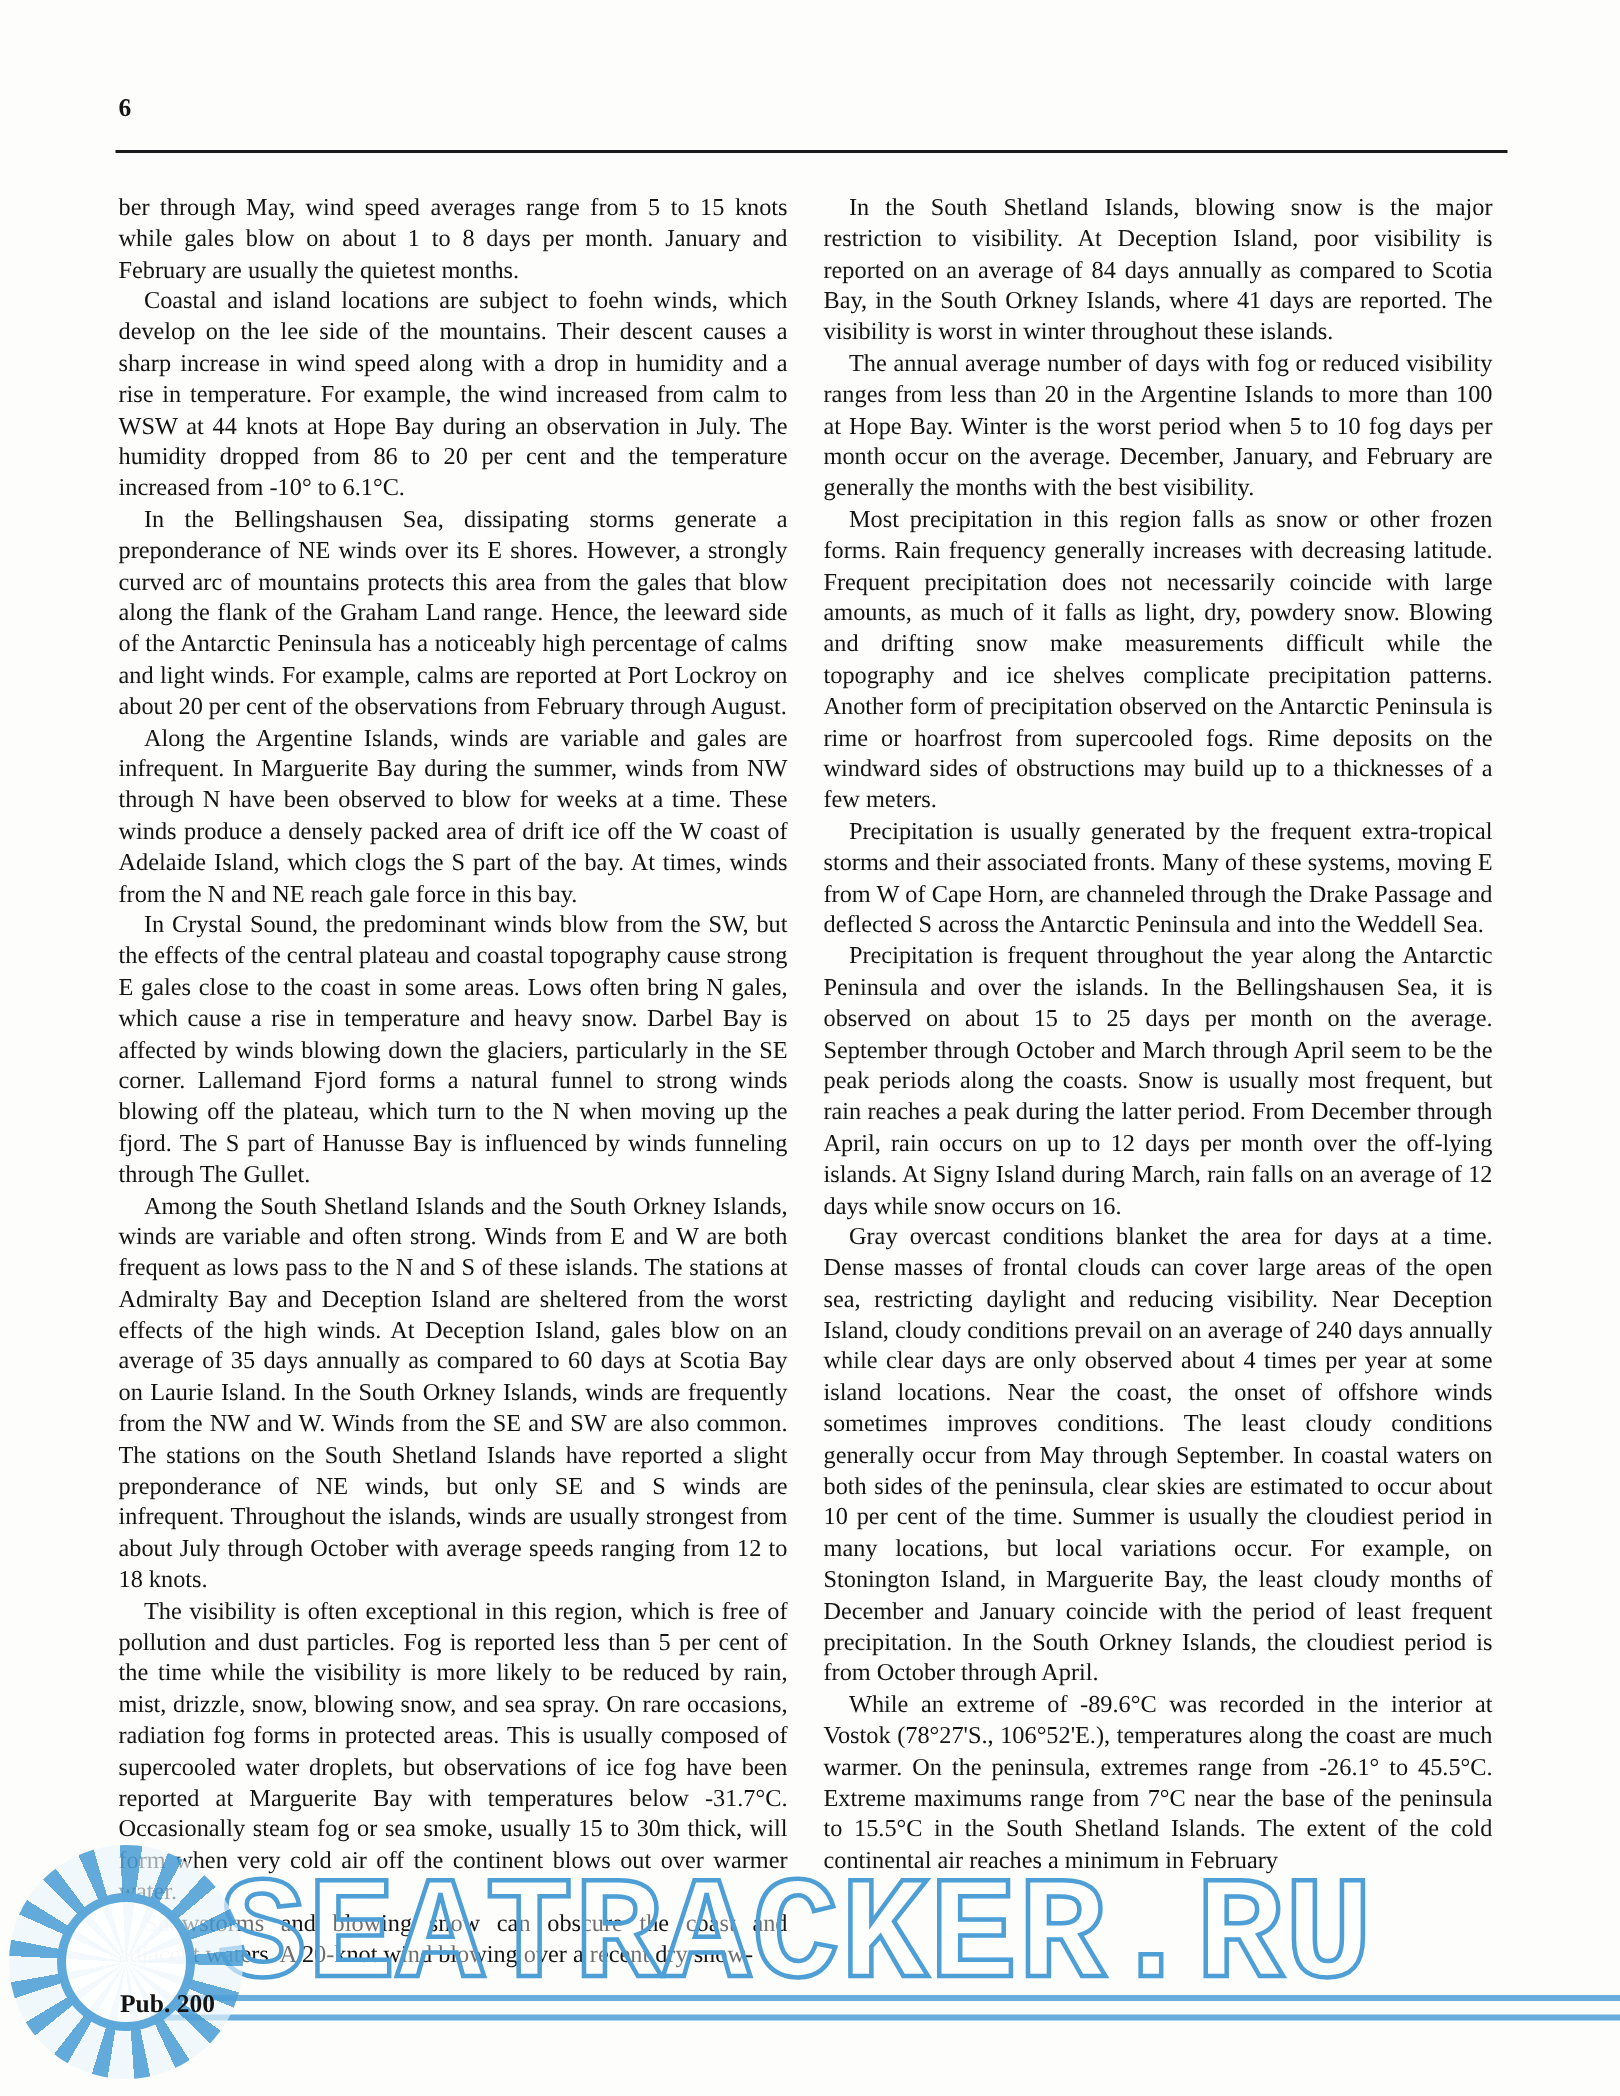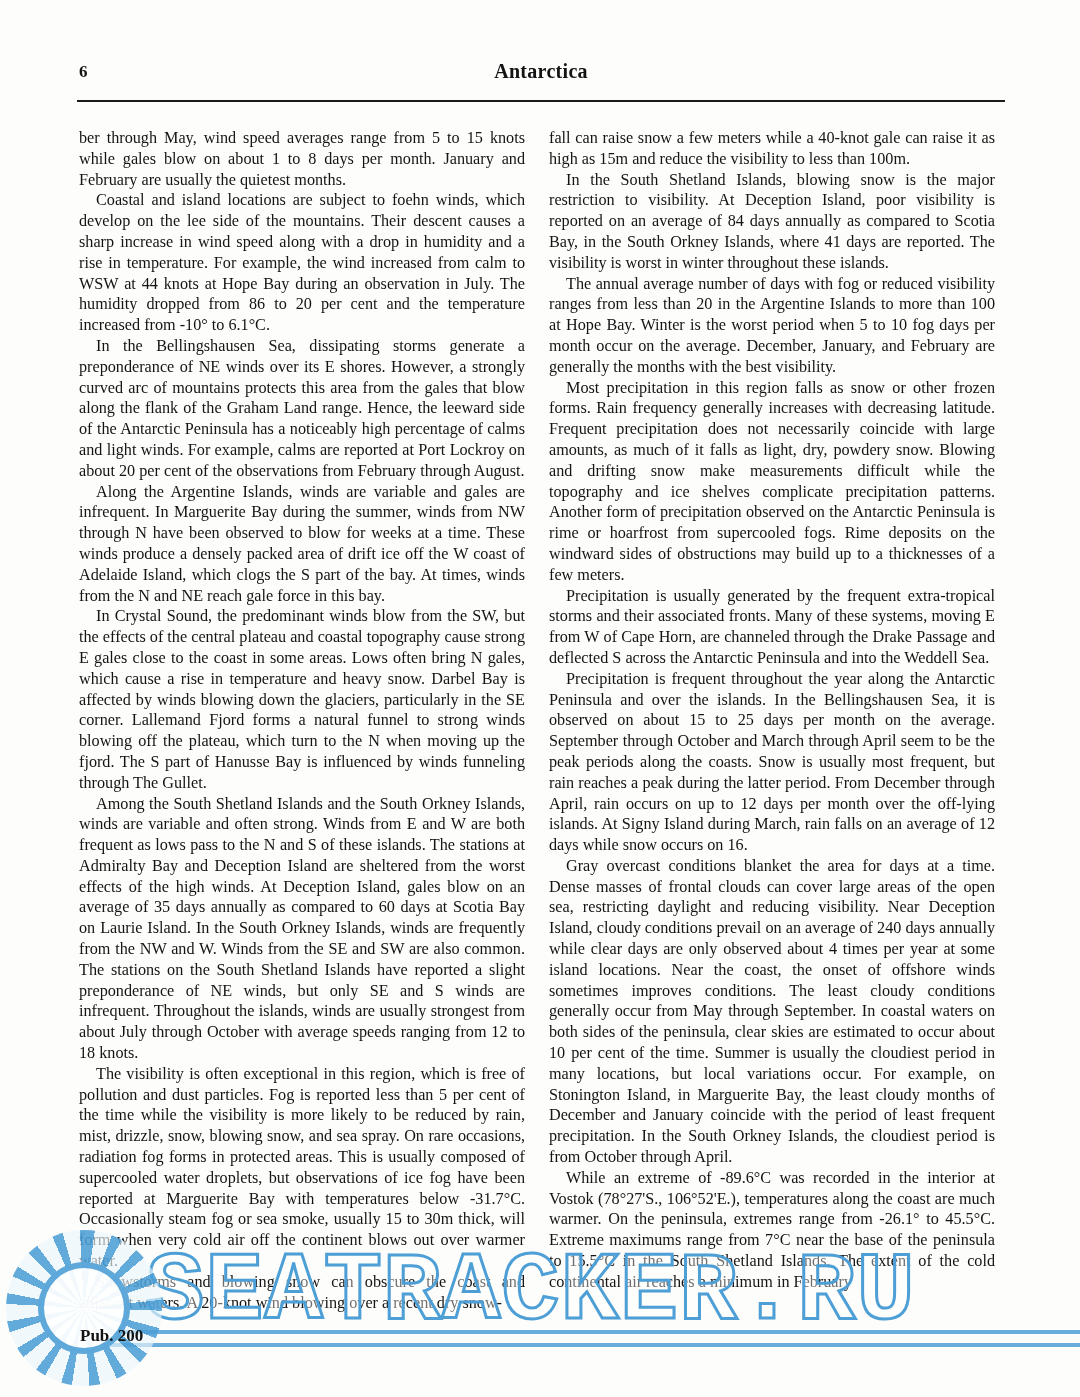--- a/index.html
+++ b/index.html
@@ -81,37 +81,35 @@
     position:absolute; left:80px; top:1326px;
     font-size:17px; font-weight:bold;
     z-index:7;
   }
 </style>
 </head>
 <body>
 
 <header class="page-header">
   <span class="page-number">6</span>
-  <h1 class="page-title" style="margin:0; font-size:20px;">Antarctica</h1>
 </header>
 <div class="header-rule"></div>
 
 <main class="columns">
   <div class="col">
     <p class="cont">ber through May, wind speed averages range from 5 to 15 knots while gales blow on about 1 to 8 days per month. January and February are usually the quietest months.</p>
     <p>Coastal and island locations are subject to foehn winds, which develop on the lee side of the mountains. Their descent causes a sharp increase in wind speed along with a drop in humidity and a rise in temperature. For example, the wind increased from calm to WSW at 44 knots at Hope Bay during an observation in July. The humidity dropped from 86 to 20 per cent and the temperature increased from -10° to 6.1°C.</p>
     <p>In the Bellingshausen Sea, dissipating storms generate a preponderance of NE winds over its E shores. However, a strongly curved arc of mountains protects this area from the gales that blow along the flank of the Graham Land range. Hence, the leeward side of the Antarctic Peninsula has a noticeably high percentage of calms and light winds. For example, calms are reported at Port Lockroy on about 20 per cent of the observations from February through August.</p>
     <p>Along the Argentine Islands, winds are variable and gales are infrequent. In Marguerite Bay during the summer, winds from NW through N have been observed to blow for weeks at a time. These winds produce a densely packed area of drift ice off the W coast of Adelaide Island, which clogs the S part of the bay. At times, winds from the N and NE reach gale force in this bay.</p>
     <p>In Crystal Sound, the predominant winds blow from the SW, but the effects of the central plateau and coastal topography cause strong E gales close to the coast in some areas. Lows often bring N gales, which cause a rise in temperature and heavy snow. Darbel Bay is affected by winds blowing down the glaciers, particularly in the SE corner. Lallemand Fjord forms a natural funnel to strong winds blowing off the plateau, which turn to the N when moving up the fjord. The S part of Hanusse Bay is influenced by winds funneling through The Gullet.</p>
     <p>Among the South Shetland Islands and the South Orkney Islands, winds are variable and often strong. Winds from E and W are both frequent as lows pass to the N and S of these islands. The stations at Admiralty Bay and Deception Island are sheltered from the worst effects of the high winds. At Deception Island, gales blow on an average of 35 days annually as compared to 60 days at Scotia Bay on Laurie Island. In the South Orkney Islands, winds are frequently from the NW and W. Winds from the SE and SW are also common. The stations on the South Shetland Islands have reported a slight preponderance of NE winds, but only SE and S winds are infrequent. Throughout the islands, winds are usually strongest from about July through October with average speeds ranging from 12 to 18 knots.</p>
     <p>The visibility is often exceptional in this region, which is free of pollution and dust particles. Fog is reported less than 5 per cent of the time while the visibility is more likely to be reduced by rain, mist, drizzle, snow, blowing snow, and sea spray. On rare occasions, radiation fog forms in protected areas. This is usually composed of supercooled water droplets, but observations of ice fog have been reported at Marguerite Bay with temperatures below -31.7°C. Occasionally steam fog or sea smoke, usually 15 to 30m thick, will form when very cold air off the continent blows out over warmer water.</p>
     <p>Snowstorms and blowing snow can obscure the coast and adjacent waters. A 20-knot wind blowing over a recent dry snow-</p>
   </div>
   <div class="col">
-    <p class="cont">fall can raise snow a few meters while a 40-knot gale can raise it as high as 15m and reduce the visibility to less than 100m.</p>
     <p>In the South Shetland Islands, blowing snow is the major restriction to visibility. At Deception Island, poor visibility is reported on an average of 84 days annually as compared to Scotia Bay, in the South Orkney Islands, where 41 days are reported. The visibility is worst in winter throughout these islands.</p>
     <p>The annual average number of days with fog or reduced visibility ranges from less than 20 in the Argentine Islands to more than 100 at Hope Bay. Winter is the worst period when 5 to 10 fog days per month occur on the average. December, January, and February are generally the months with the best visibility.</p>
     <p>Most precipitation in this region falls as snow or other frozen forms. Rain frequency generally increases with decreasing latitude. Frequent precipitation does not necessarily coincide with large amounts, as much of it falls as light, dry, powdery snow. Blowing and drifting snow make measurements difficult while the topography and ice shelves complicate precipitation patterns. Another form of precipitation observed on the Antarctic Peninsula is rime or hoarfrost from supercooled fogs. Rime deposits on the windward sides of obstructions may build up to a thicknesses of a few meters.</p>
     <p>Precipitation is usually generated by the frequent extra-tropical storms and their associated fronts. Many of these systems, moving E from W of Cape Horn, are channeled through the Drake Passage and deflected S across the Antarctic Peninsula and into the Weddell Sea.</p>
     <p>Precipitation is frequent throughout the year along the Antarctic Peninsula and over the islands. In the Bellingshausen Sea, it is observed on about 15 to 25 days per month on the average. September through October and March through April seem to be the peak periods along the coasts. Snow is usually most frequent, but rain reaches a peak during the latter period. From December through April, rain occurs on up to 12 days per month over the off-lying islands. At Signy Island during March, rain falls on an average of 12 days while snow occurs on 16.</p>
     <p>Gray overcast conditions blanket the area for days at a time. Dense masses of frontal clouds can cover large areas of the open sea, restricting daylight and reducing visibility. Near Deception Island, cloudy conditions prevail on an average of 240 days annually while clear days are only observed about 4 times per year at some island locations. Near the coast, the onset of offshore winds sometimes improves conditions. The least cloudy conditions generally occur from May through September. In coastal waters on both sides of the peninsula, clear skies are estimated to occur about 10 per cent of the time. Summer is usually the cloudiest period in many locations, but local variations occur. For example, on Stonington Island, in Marguerite Bay, the least cloudy months of December and January coincide with the period of least frequent precipitation. In the South Orkney Islands, the cloudiest period is from October through April.</p>
     <p>While an extreme of -89.6°C was recorded in the interior at Vostok (78°27'S., 106°52'E.), temperatures along the coast are much warmer. On the peninsula, extremes range from -26.1° to 45.5°C. Extreme maximums range from 7°C near the base of the peninsula to 15.5°C in the South Shetland Islands. The extent of the cold continental air reaches a minimum in February</p>
   </div>
 </main>
 

